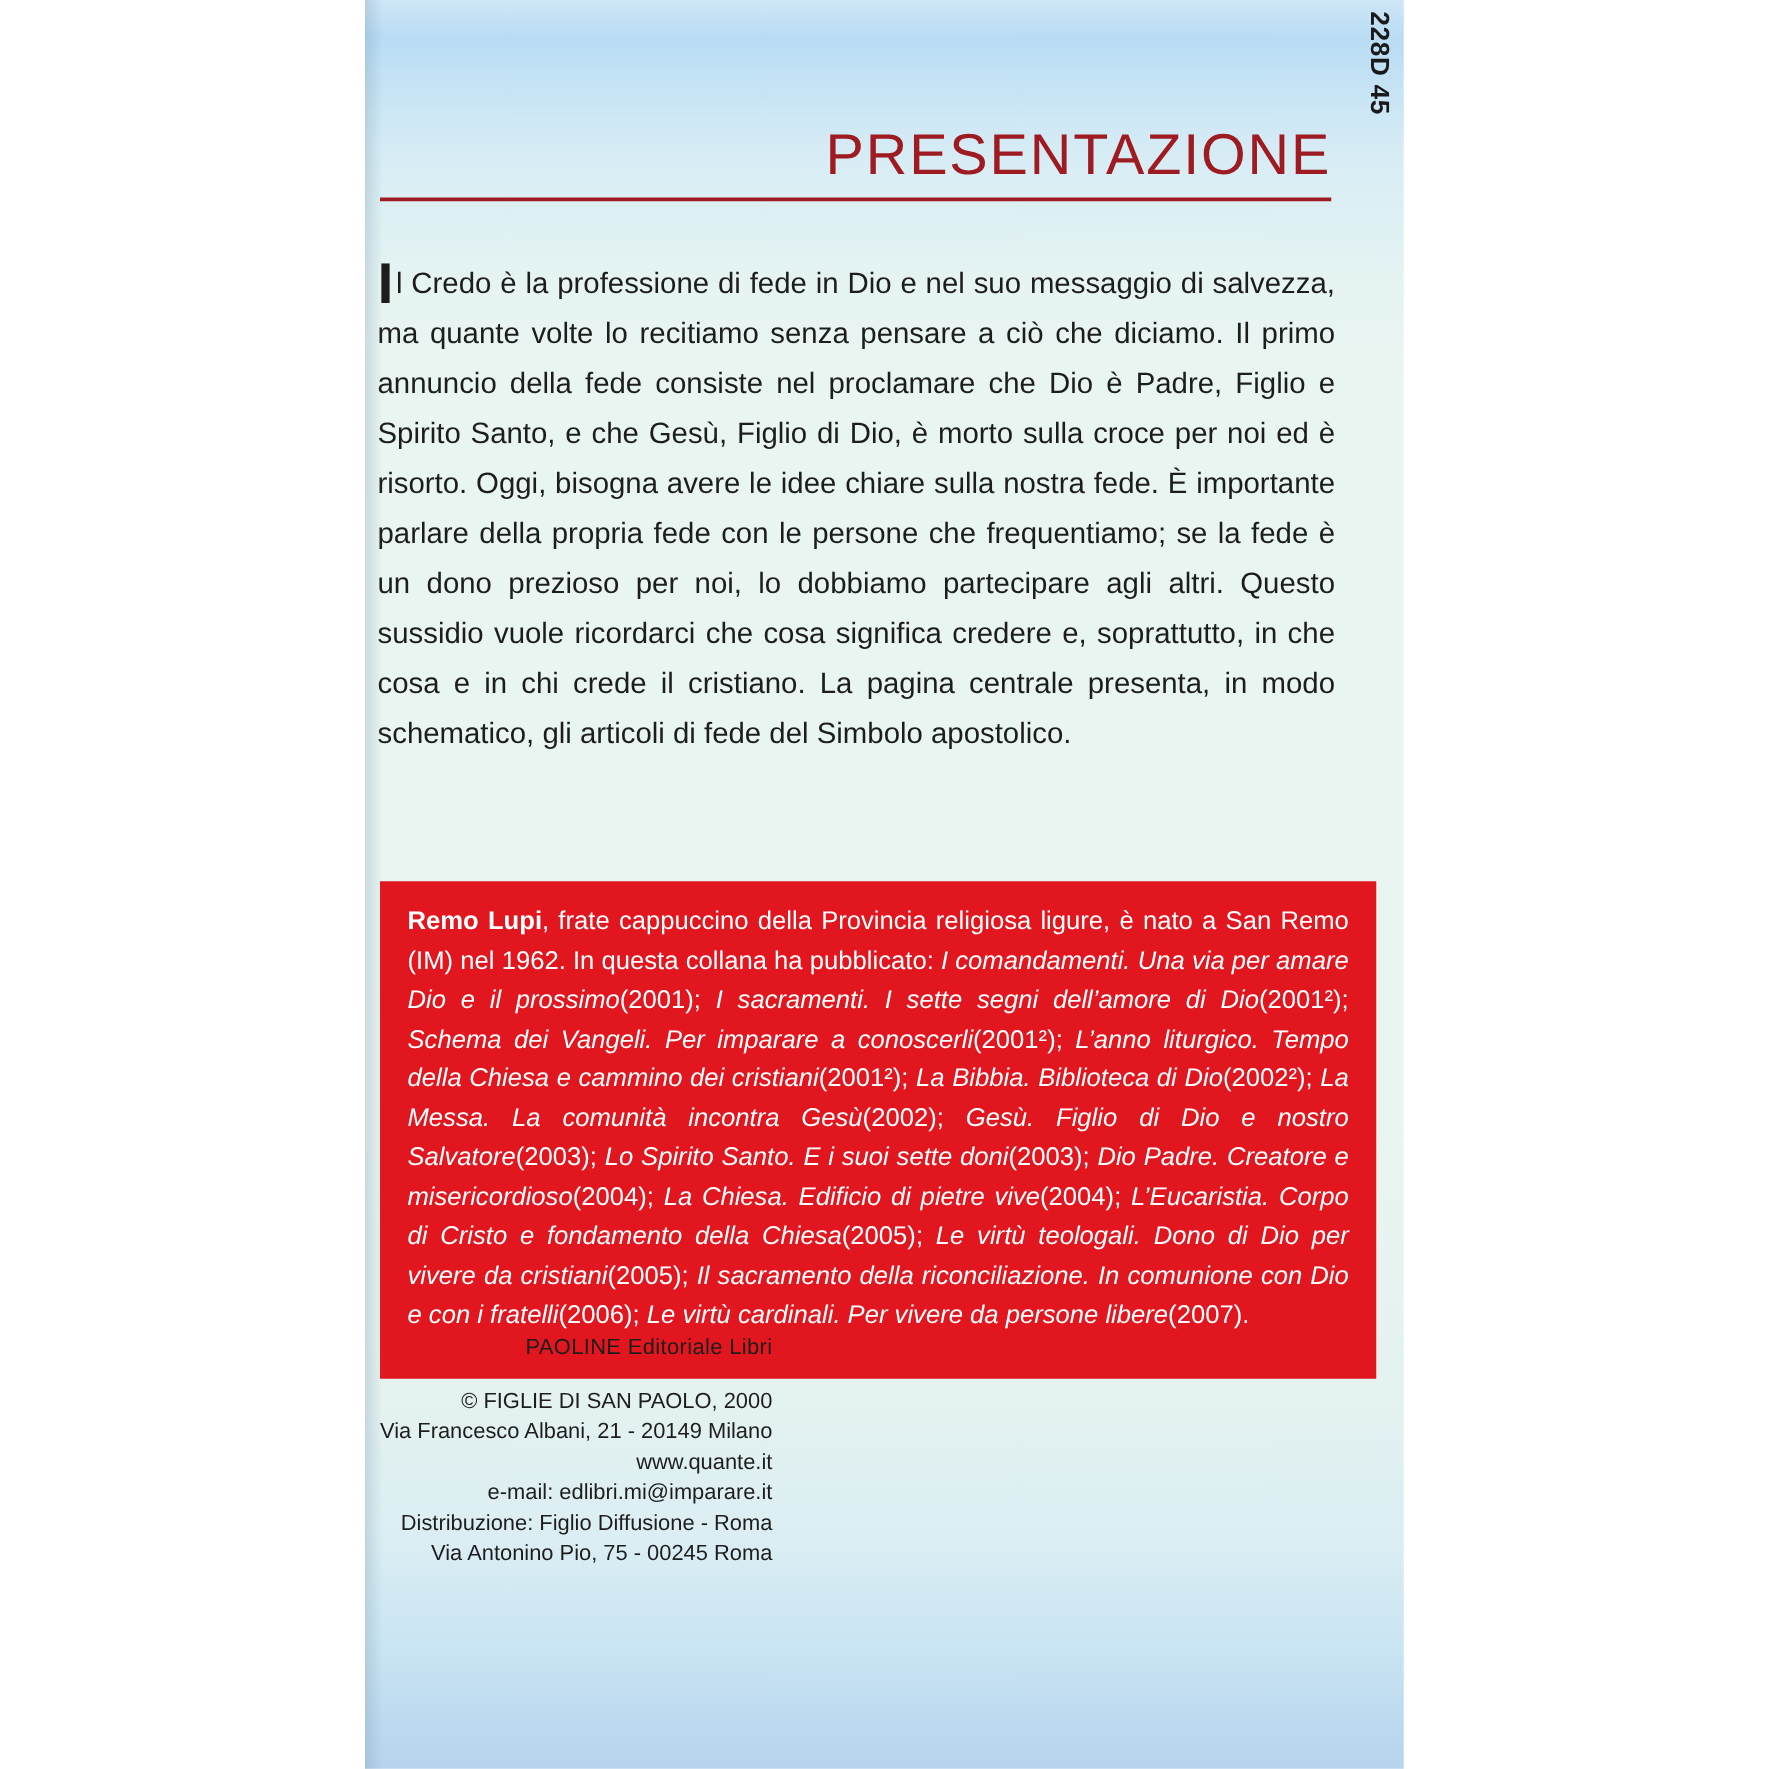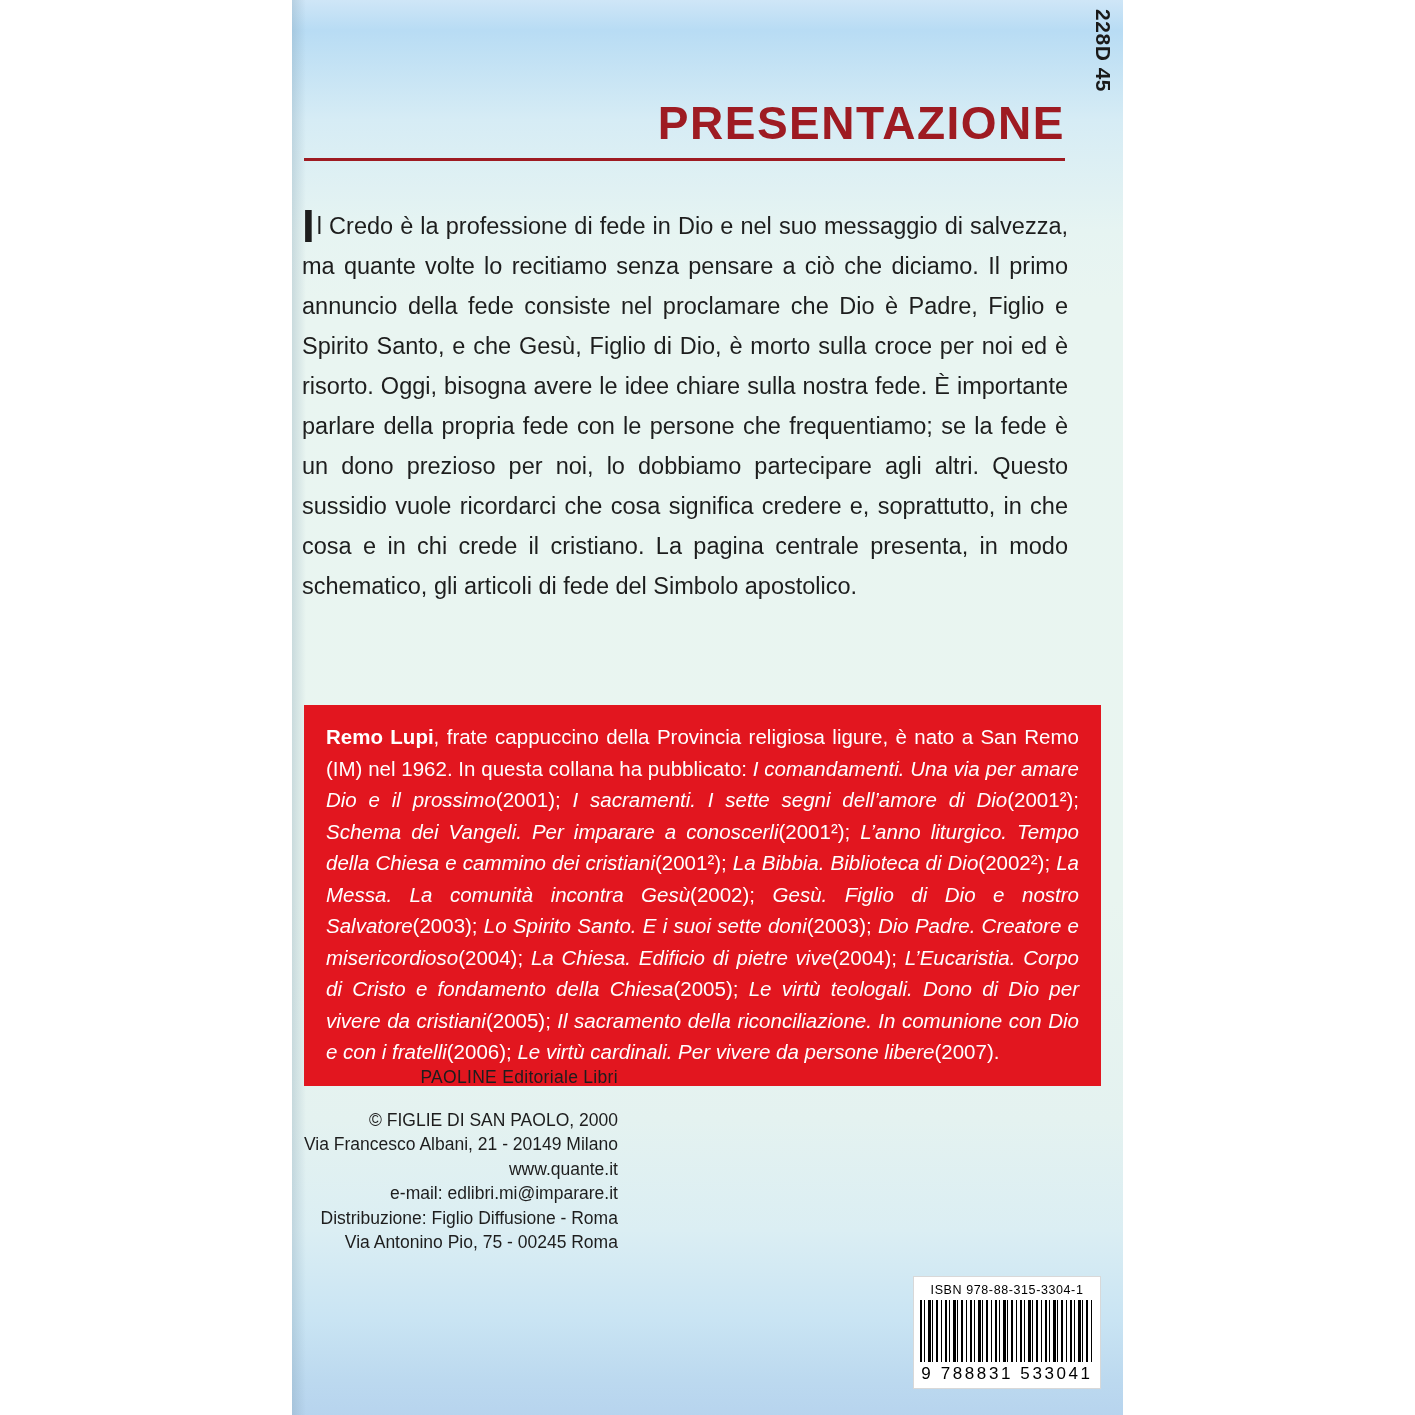--- a/index.html
+++ b/index.html
@@ -60,21 +60,21 @@
   }
 
   
   .title {
     position: absolute;
     left: 0;
     right: 58px;
     top: 96px;
     text-align: right;
     font-size: 46px;
-    font-weight: bold;
+    font-weight: normal;
     letter-spacing: 1.5px;
     color: #9e1b22;
     font-family: "Liberation Sans", sans-serif;
   }
   .rule {
     position: absolute;
     left: 12px;
     right: 58px;
     top: 158px;
     height: 3px;
@@ -103,21 +103,21 @@
   }
 
   
   .redbox {
     position: absolute;
     left: 12px;
     right: 22px;
     top: 705px;
     background: #e2161f;
     color: #ffffff;
-    padding: 16px 22px 18px 22px;
+    padding: 16px 22px 35px 22px;
     box-sizing: border-box;
     font-size: 20.5px;
     line-height: 31.5px;
     text-align: justify;
   }
   .redbox b { font-weight: bold; }
   .redbox i { font-style: italic; }
 
   
   .imprint {
@@ -196,19 +196,14 @@
   <div class="imprint">
     <div class="pub">PAOLINE Editoriale Libri</div>
     <div>© FIGLIE DI SAN PAOLO, 2000</div>
     <div>Via Francesco Albani, 21 - 20149 Milano</div>
     <div>www.quante.it</div>
     <div>e-mail: edlibri.mi@imparare.it</div>
     <div><span class="it">Distribuzione:</span><span> Figlio Diffusione - Roma</span></div>
     <div>Via Antonino Pio, 75 - 00245 Roma</div>
   </div>
 
-  <div class="barcode-wrap">
-    <div class="isbn-text">ISBN 978-88-315-3304-1</div>
-    <div class="bars"></div>
-    <div class="isbn-digits">9 788831 533041</div>
-  </div>
 
 </div>
 
 </body></html>

